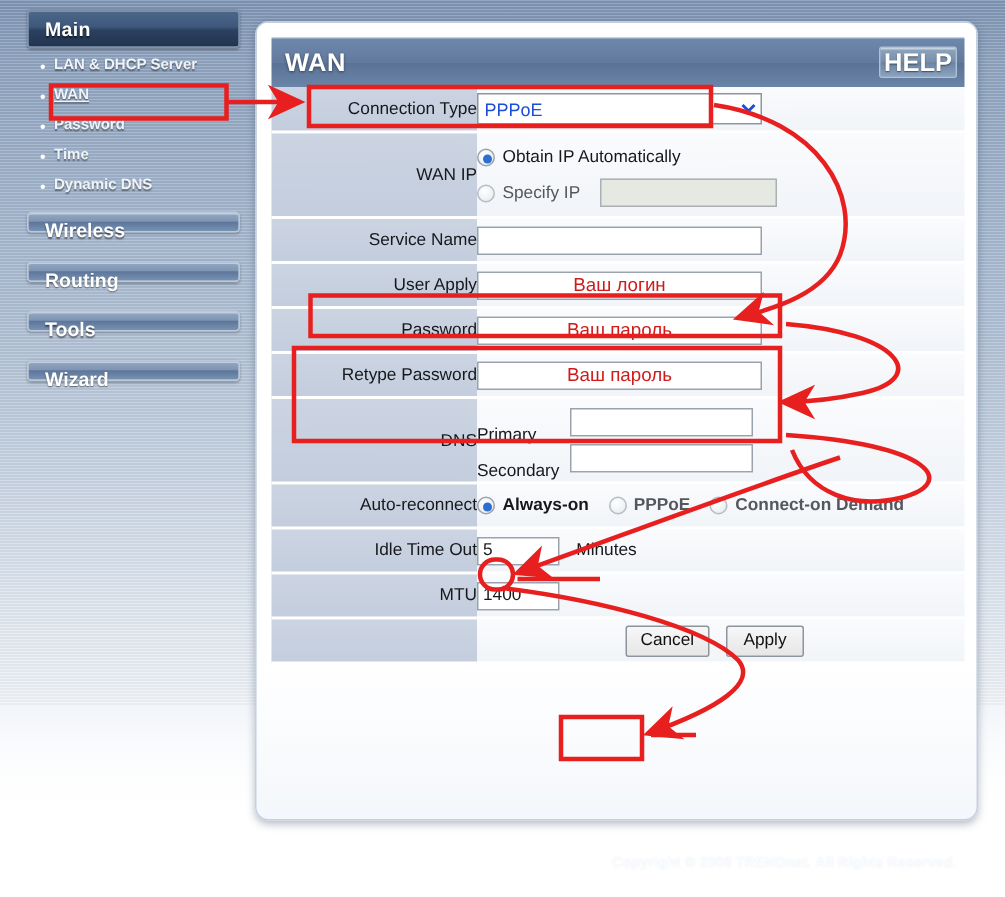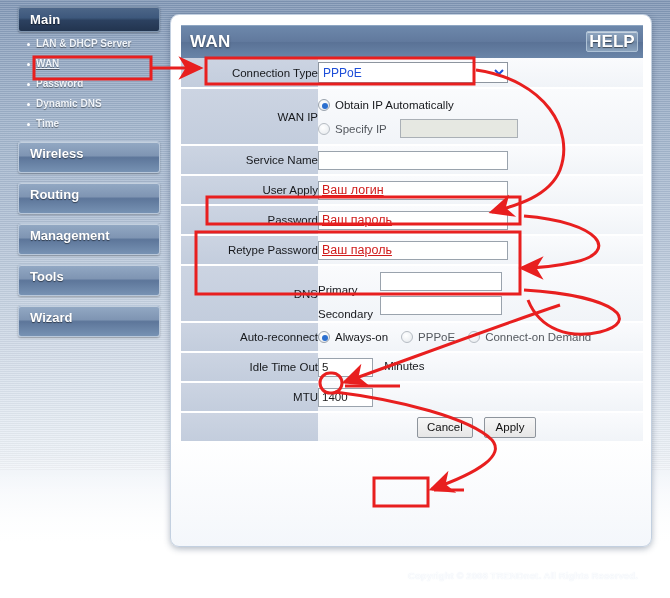--- a/index.html
+++ b/index.html
@@ -60,22 +60,22 @@
     color: #ffffff;
     font-size: 13px;
     font-weight: bold;
     line-height: 25px;
     padding-left: 11px;
     letter-spacing: 0.2px;
     text-shadow: 0 1px 1px rgba(0,0,0,0.55);
   }
   .nav-btn {
     position: relative;
-    height: 32px;
-    margin-bottom: 9px;
+    height: 14px;
+    margin-bottom: 19px;
     border-radius: 3px;
     background: linear-gradient(to bottom, #93a9c4 0%, #7f95b3 45%, #5d769a 52%, #7792b3 100%);
     border: 1px solid #b9c8da;
     box-shadow: inset 0 1px 0 rgba(255,255,255,0.45), 0 1px 2px rgba(0,0,0,0.28);
     color: #ffffff;
     font-size: 13px;
     font-weight: bold;
     line-height: 24px;
     padding-left: 11px;
     text-shadow: 0 1px 1px rgba(0,0,0,0.5);
@@ -187,36 +187,36 @@
     padding: 0 3px;
     outline: none;
     vertical-align: middle;
   }
   .txt.wide { width: 190px; }
   .txt.mid  { width: 122px; }
   .txt.small{ width: 55px; }
   .txt.disabled { background: #e6e8e2; border: 1px solid #aab0b6; width: 118px; }
   .txt.cyr {
     color: #d01b1b;
-    text-decoration: underline;
     font-size: 12.5px;
+    text-align: center;
   }
   select.sel {
     width: 190px;
     height: 21px;
     font-family: "Liberation Sans", sans-serif;
     font-size: 12px;
     color: #1d4ed8;
     border: 1px solid #8d959f;
     background: #ffffff;
     vertical-align: middle;
   }
 
   
-  .radiorow { display: flex; align-items: flex-end; }
+  .radiorow { display: flex; align-items: flex-end; font-weight: bold; }
   .rd {
     width: 12px; height: 12px;
     border-radius: 50%;
     border: 1px solid #9aa3ad;
     background: radial-gradient(circle at 40% 35%, #ffffff 0%, #eceff2 70%, #dfe3e8 100%);
     display: inline-block;
     position: relative;
     margin-right: 5px;
     flex: none;
   }
@@ -294,37 +294,34 @@
   <div class="nav-sub active">
     <span class="bullet"></span>
     <span class="lbl">WAN</span>
   </div>
   <div class="nav-sub">
     <span class="bullet"></span>
     <span class="lbl">Password</span>
   </div>
   <div class="nav-sub">
     <span class="bullet"></span>
-    <span class="lbl">Dynamic DNS</span>
+    <span class="lbl">Time</span>
   </div>
   <div class="nav-sub">
     <span class="bullet"></span>
-    <span class="lbl">Time</span>
+    <span class="lbl">Dynamic DNS</span>
   </div>
 
   <div class="nav-gap"></div>
 
   <div class="nav-btn">
     <span>Wireless</span>
   </div>
   <div class="nav-btn">
     <span>Routing</span>
-  </div>
-  <div class="nav-btn">
-    <span>Management</span>
   </div>
   <div class="nav-btn">
     <span>Tools</span>
   </div>
   <div class="nav-btn">
     <span>Wizard</span>
   </div>
 </div>
 
 <div id="panel">

